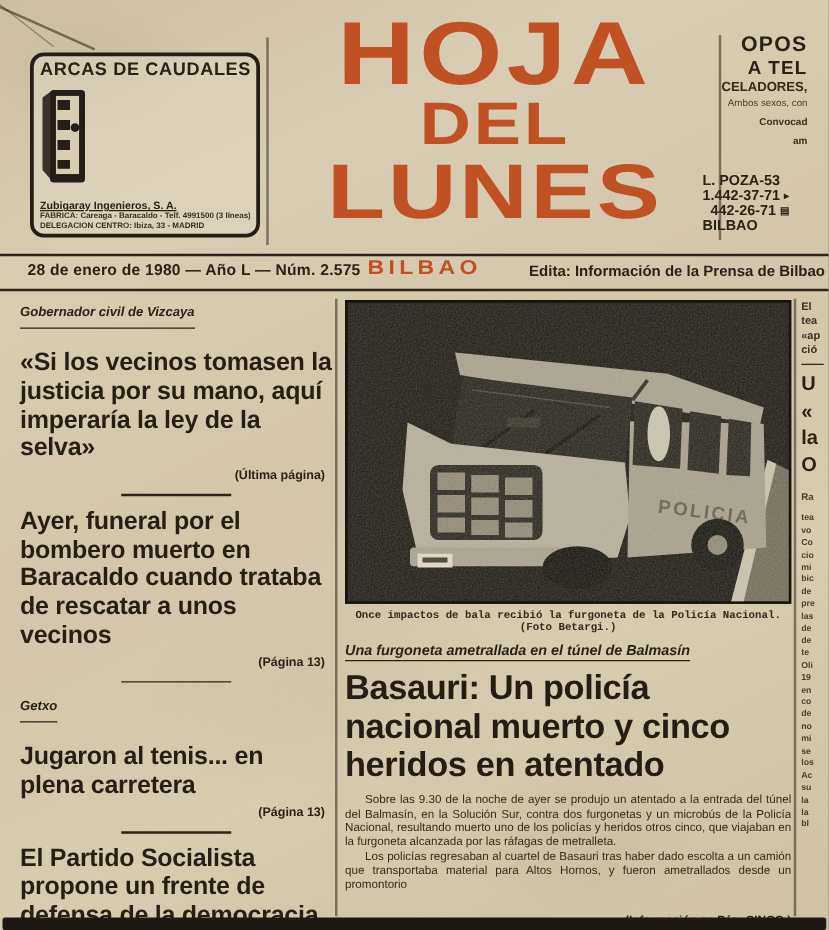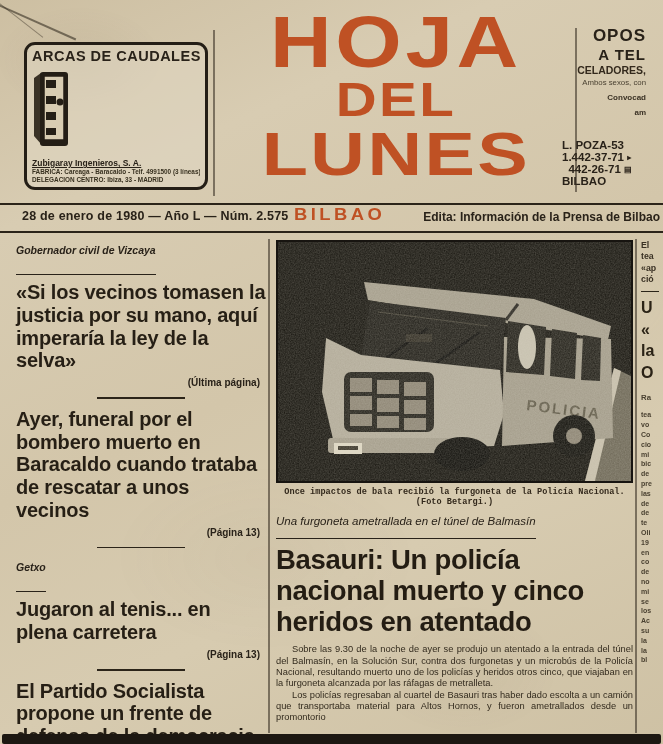--- a/index.html
+++ b/index.html
@@ -55,30 +55,30 @@
   
   .h-rule { position:absolute; left:0; width:663px; background:#2b2419; }
   #hr-top { top:203px; height:2.2px; }
   #hr-bot { top:231px; height:1.6px; }
   .dateline-date { position:absolute; left:22px; top:209px; font-size:12.5px; font-weight:bold; letter-spacing:.2px;text-align:center; }
   .dateline-city { position:absolute; left:300px; top:206px; font-size:16px; font-weight:bold; letter-spacing:3px; color:#bf5124; transform:scaleX(1.15); }
   .dateline-pub { position:absolute; left:370px; top:210px; width:290px; font-size:12px; font-weight:bold; text-align:right; white-space:nowrap; }
 
   
   .left-col { position:absolute; left:16px; top:240px; width:250px; }
-  .kicker { font-size:10.5px; font-weight:bold; font-style:italic; display:inline-block; border-bottom:1.5px solid #292219; padding-bottom:18px; margin-bottom:6px; }
+  .kicker { font-size:10.5px; font-weight:bold; font-style:italic; display:inline-block; border-bottom:1.5px solid #292219; padding-bottom:6px; margin-bottom:16px; }
   .lc-head { font-size:20px; font-weight:bold; line-height:1.14; letter-spacing:-.2px; color:#261f15; }
   .pageref { font-size:10px; font-weight:bold; text-align:right; padding-right:6px; margin-top:5px; }
   .divider { width:88px; height:1.6px; background:#2b2419; margin:9px auto 9px auto; }
 
   
   .main-col { position:absolute; left:276px; top:240px; width:357px; }
   .photo { position:relative; width:357px; height:243px; border:2px solid #171410; background:#17150f; overflow:hidden; }
   .caption { font-size:8.6px; font-weight:bold; text-align:center; margin-top:4px; color:#33291c;font-family:Liberation Mono, monospace; }
-  .story-kicker { margin-top:8px; font-size:11.5px; font-weight:normal; font-style:italic; display:inline-block; border-bottom:1.6px solid #292219; padding-bottom:11px; }
+  .story-kicker { margin-top:8px; font-size:11.5px; font-weight:bold; font-style:italic; display:inline-block; border-bottom:1.6px solid #292219; padding-bottom:1px; }
   .story-head { margin-top:5px; font-size:27.5px; font-weight:bold; line-height:1.13; letter-spacing:-.3px; color:#241d13; }
   .story-body { margin-top:7px; font-size:9.3px; line-height:1.22; text-align:justify; color:#332b1e; }
   .story-body p { text-indent:16px; }
   .info-ref { font-size:9.5px; font-weight:bold; text-align:right; margin-top:18px; }
 
   
   .right-col { position:absolute; left:641px; top:240px; width:22px; overflow:hidden; }
   .frag { white-space:pre-line; }
   .frag-top { font-size:8.8px; font-weight:bold; line-height:1.3; color:#3a3124; }
   .frag-rule { width:18px; height:1.4px; background:#2b2419; margin:5px 0; }

